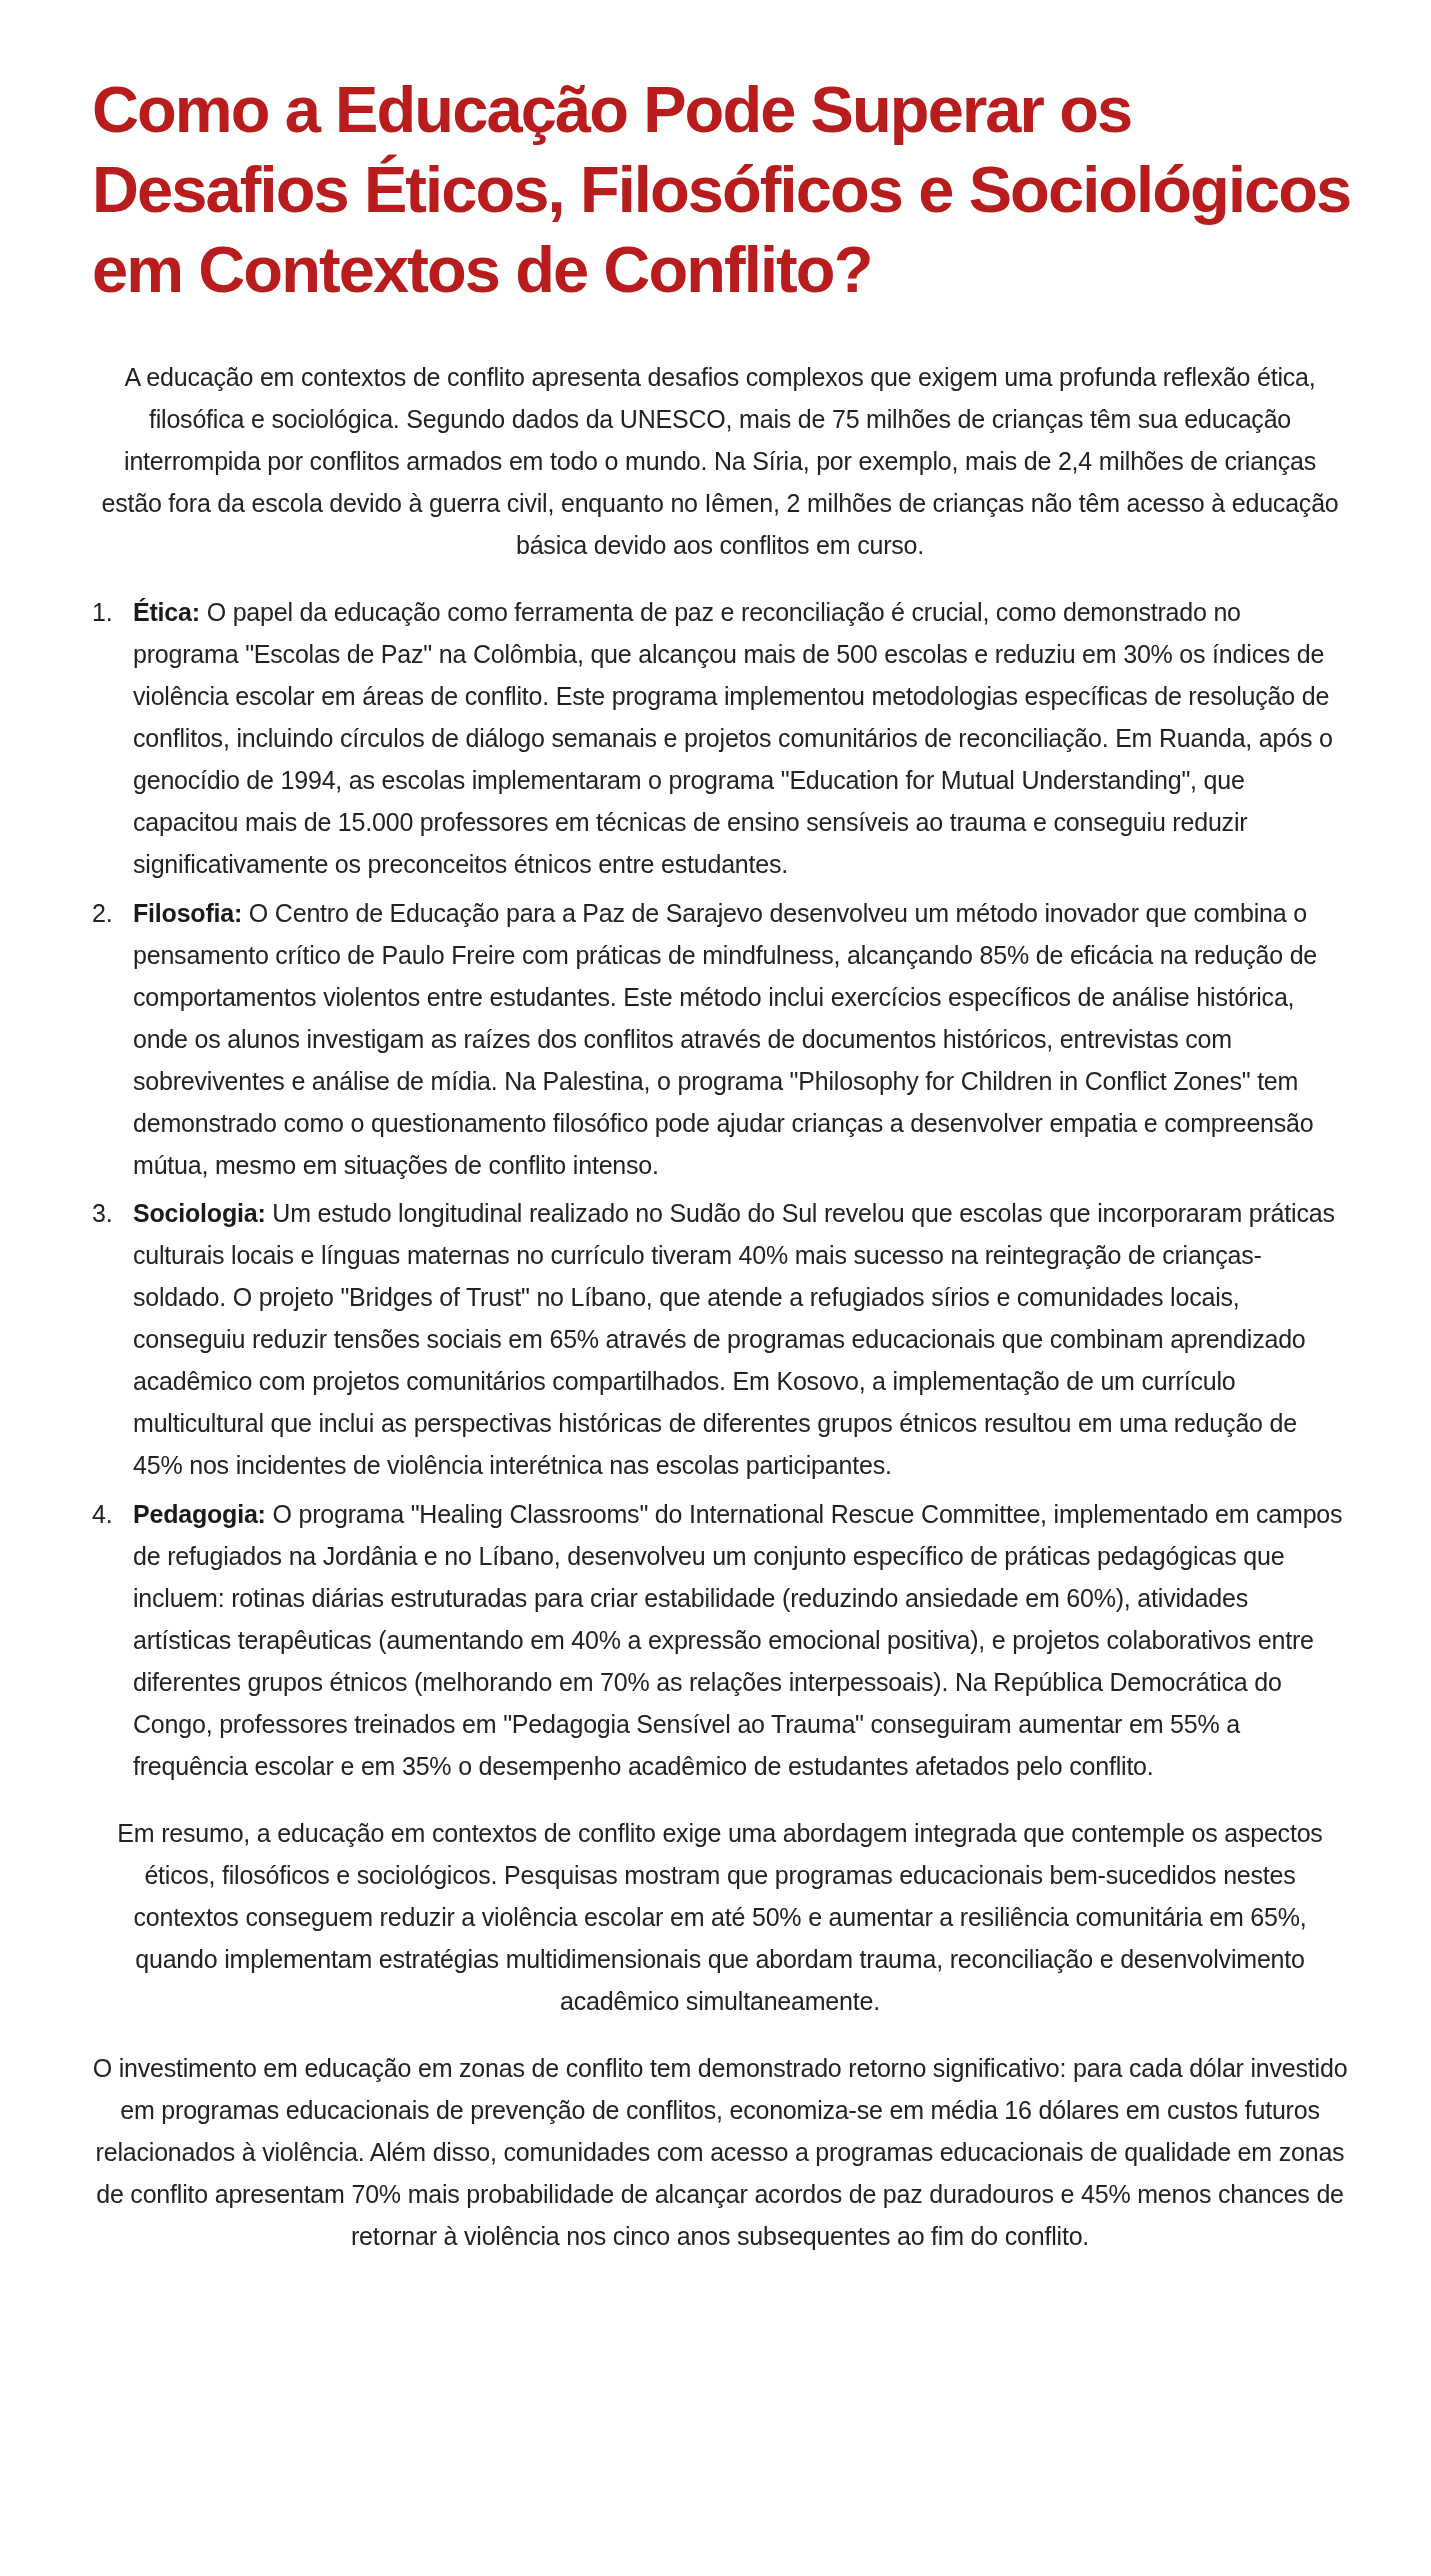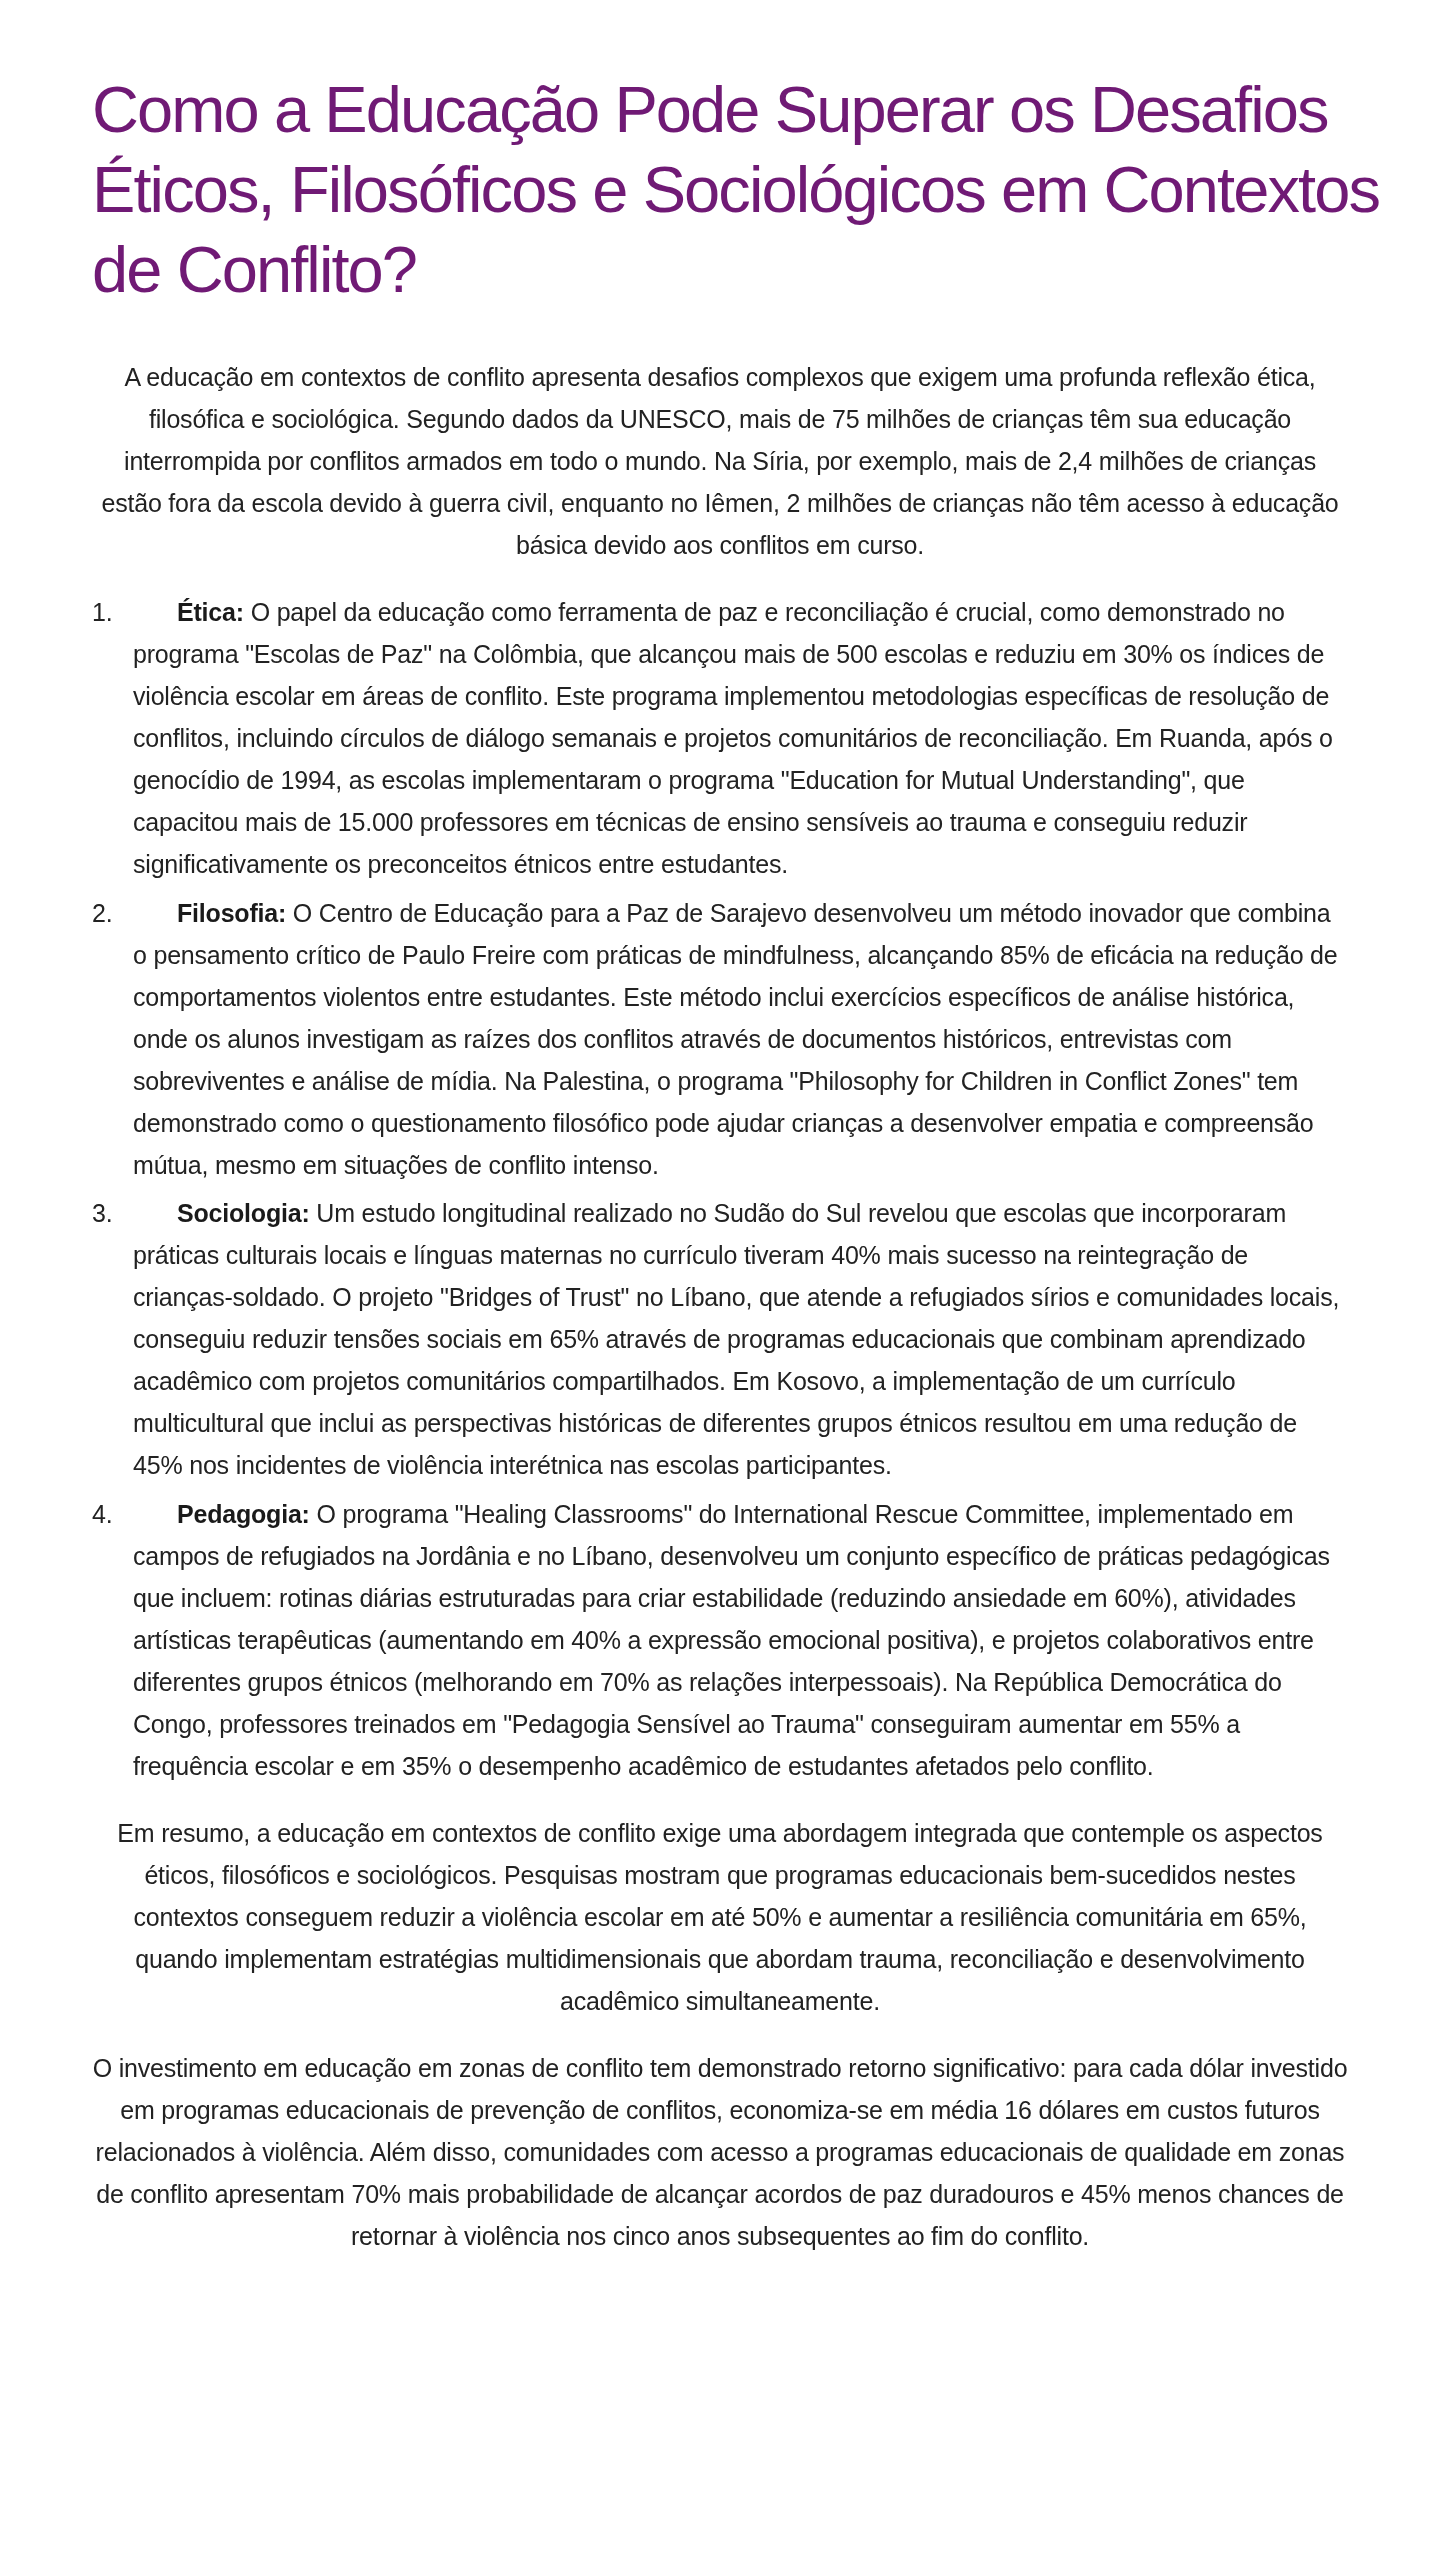--- a/index.html
+++ b/index.html
@@ -18,23 +18,23 @@
       padding: 70px 0 64px 92px;
       width: 1431px;
     }
     .content {
       width: 1256px;
     }
     h1.title {
       margin: 0 0 46px 0;
       font-size: 65px;
       line-height: 80px;
-      font-weight: 400;
+      font-weight: 700;
       letter-spacing: -1.9px;
-      color: #701a75;
+      color: #b91c1c;
       width: 1288px;
     }
     p.para {
       margin: 0 0 25.4px 0;
       font-size: 25px;
       line-height: 42px;
       letter-spacing: -0.2px;
       color: #222222;
       text-align: center;
     }
@@ -54,21 +54,20 @@
     }
     ol.points li .num {
       position: absolute;
       left: 0;
       top: 0;
       width: 38px;
     }
     ol.points li .label {
       font-weight: 700;
       color: #1a1a1a;
-      margin-left: 44px;
     }
   </style>
 </head>
 <body>
 
 <main class="article">
   <div class="content">
     <h1 class="title">Como a Educação Pode Superar os Desafios Éticos, Filosóficos e Sociológicos em Contextos de Conflito?</h1>
 
     <p class="para">A educação em contextos de conflito apresenta desafios complexos que exigem uma profunda reflexão ética, filosófica e sociológica. Segundo dados da UNESCO, mais de 75 milhões de crianças têm sua educação interrompida por conflitos armados em todo o mundo. Na Síria, por exemplo, mais de 2,4 milhões de crianças estão fora da escola devido à guerra civil, enquanto no Iêmen, 2 milhões de crianças não têm acesso à educação básica devido aos conflitos em curso.</p>

